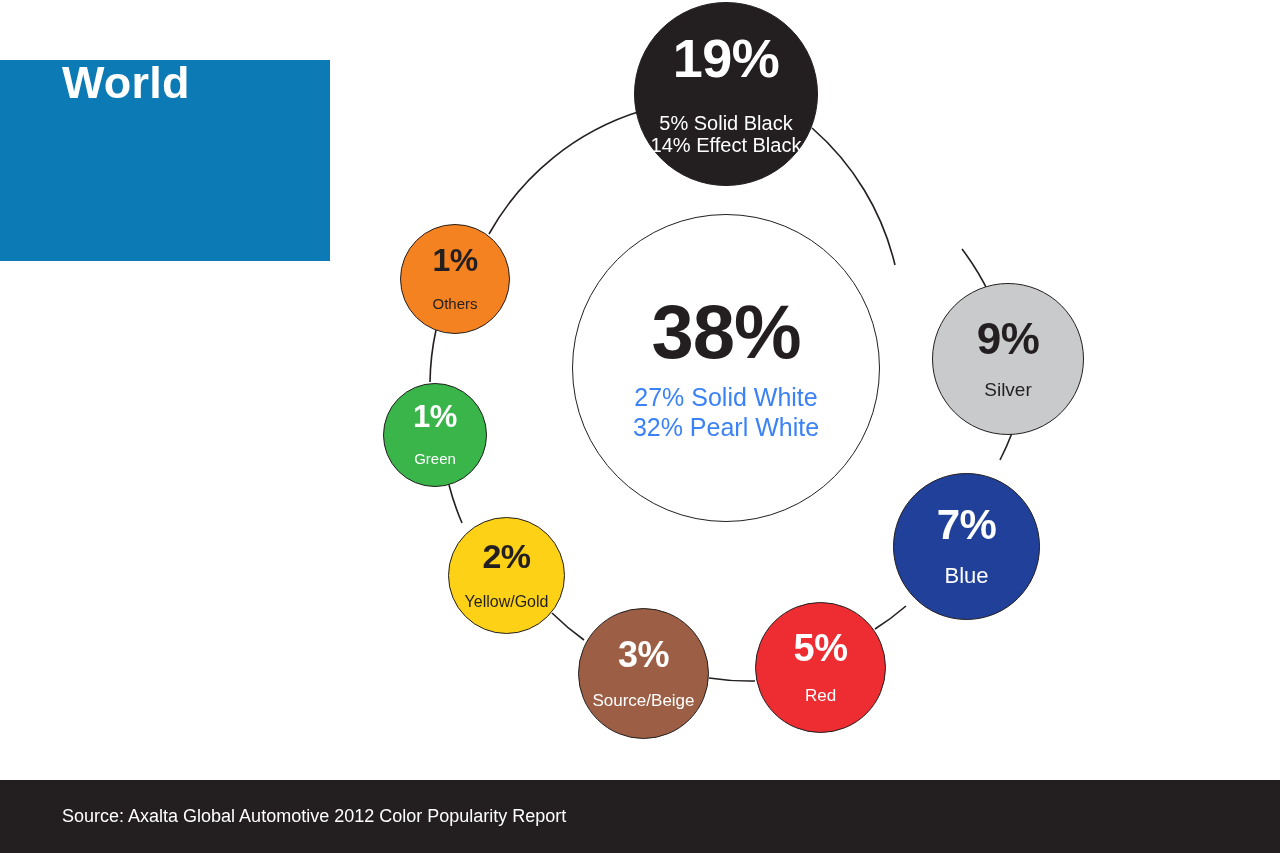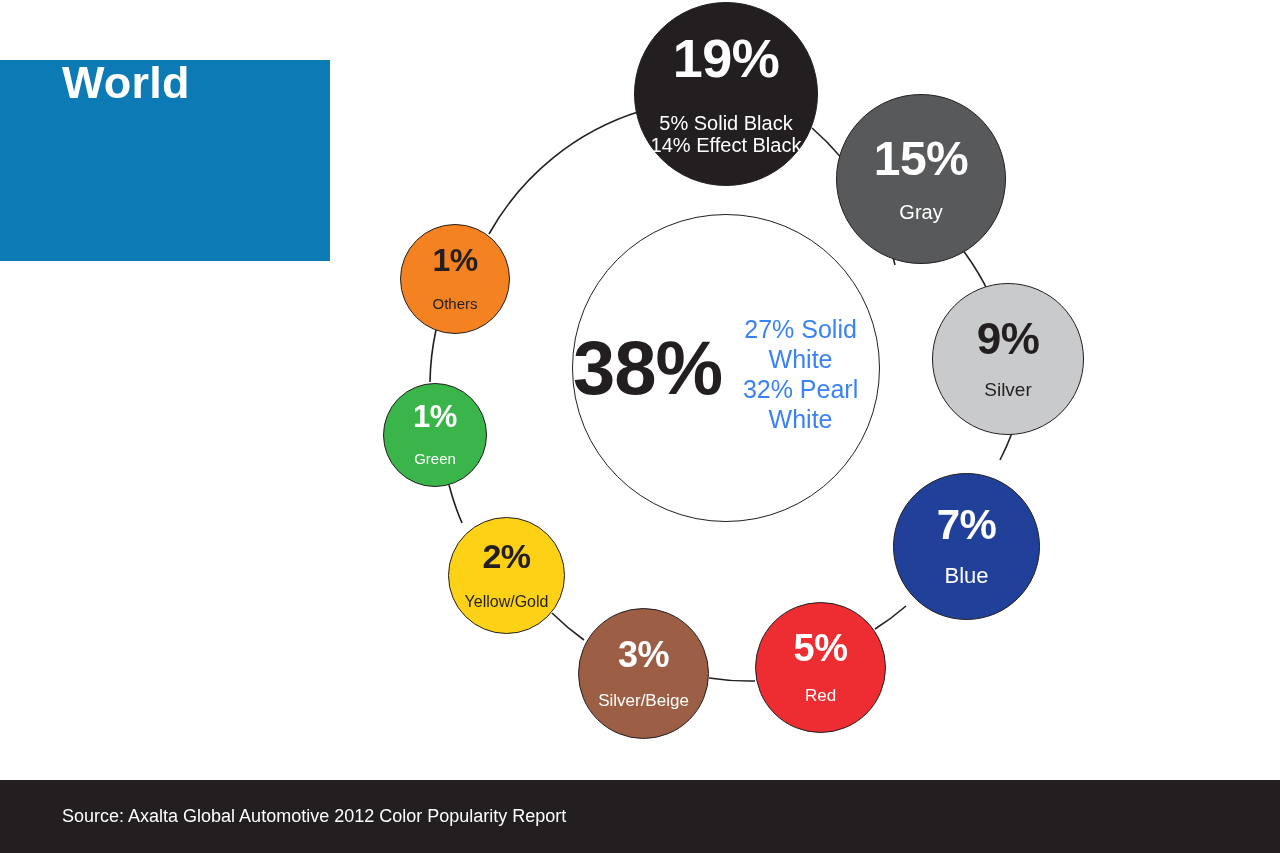--- a/index.html
+++ b/index.html
@@ -78,21 +78,21 @@
     position: absolute;
     left: 572px;
     top: 214px;
     width: 308px;
     height: 308px;
     border-radius: 50%;
     box-sizing: border-box;
     border: 1.6px solid #231f20;
     background: #ffffff;
     display: flex;
-    flex-direction: row;
+    flex-direction: column;
     align-items: center;
     justify-content: center;
     text-align: center;
   }
   #center-hub .pct {
     font-size: 76px;
     font-weight: bold;
     color: #231f20;
     line-height: 1;
     letter-spacing: -1px;
@@ -154,43 +154,39 @@
   </div>
 
   <div class="bubble" style="left: 634px; top: 2px; width: 184px; height: 184px; background: rgb(35, 31, 32); color: rgb(255, 255, 255); gap: 8px;">
     <div class="pct" style="font-size:54px;">19%</div>
     <div class="sub" style="font-size:20px;">
       <div>5% Solid Black</div>
       <div>14% Effect Black</div>
     </div>
   </div>
 
-  <div class="bubble" style="left: 836px; top: 94px; width: 170px; height: 170px; background: rgb(88, 89, 91); color: rgb(255, 255, 255);">
-    <div class="pct" style="font-size:48px;">15%</div>
-    <div class="sub" style="font-size:20px;">Gray</div>
-  </div>
 
   <div class="bubble" style="left: 932px; top: 283px; width: 152px; height: 152px; background: rgb(201, 202, 204); color: rgb(35, 31, 32);">
     <div class="pct" style="font-size:44px;">9%</div>
     <div class="sub" style="font-size:19px;">Silver</div>
   </div>
 
   <div class="bubble" style="left: 893px; top: 473px; width: 147px; height: 147px; background: rgb(33, 64, 154); color: rgb(255, 255, 255);">
     <div class="pct" style="font-size:42px;">7%</div>
     <div class="sub" style="font-size:22px;">Blue</div>
   </div>
 
   <div class="bubble" style="left: 755px; top: 602px; width: 131px; height: 131px; background: rgb(237, 45, 49); color: rgb(255, 255, 255);">
     <div class="pct" style="font-size:38px;">5%</div>
     <div class="sub" style="font-size:17px;">Red</div>
   </div>
 
   <div class="bubble" style="left: 578px; top: 608px; width: 131px; height: 131px; background: rgb(156, 95, 69); color: rgb(255, 255, 255);">
     <div class="pct" style="font-size:36px;">3%</div>
-    <div class="sub" style="font-size:17px;">Silver/Beige</div>
+    <div class="sub" style="font-size:17px;">Source/Beige</div>
   </div>
 
   <div class="bubble" style="left: 448px; top: 517px; width: 117px; height: 117px; background: rgb(253, 209, 22); color: rgb(35, 31, 32);">
     <div class="pct" style="font-size:34px;">2%</div>
     <div class="sub" style="font-size:16px;">Yellow/Gold</div>
   </div>
 
   <div class="bubble" style="left: 383px; top: 383px; width: 104px; height: 104px; background: rgb(57, 181, 74); color: rgb(255, 255, 255);">
     <div class="pct" style="font-size:31px;">1%</div>
     <div class="sub" style="font-size:15px;">Green</div>

